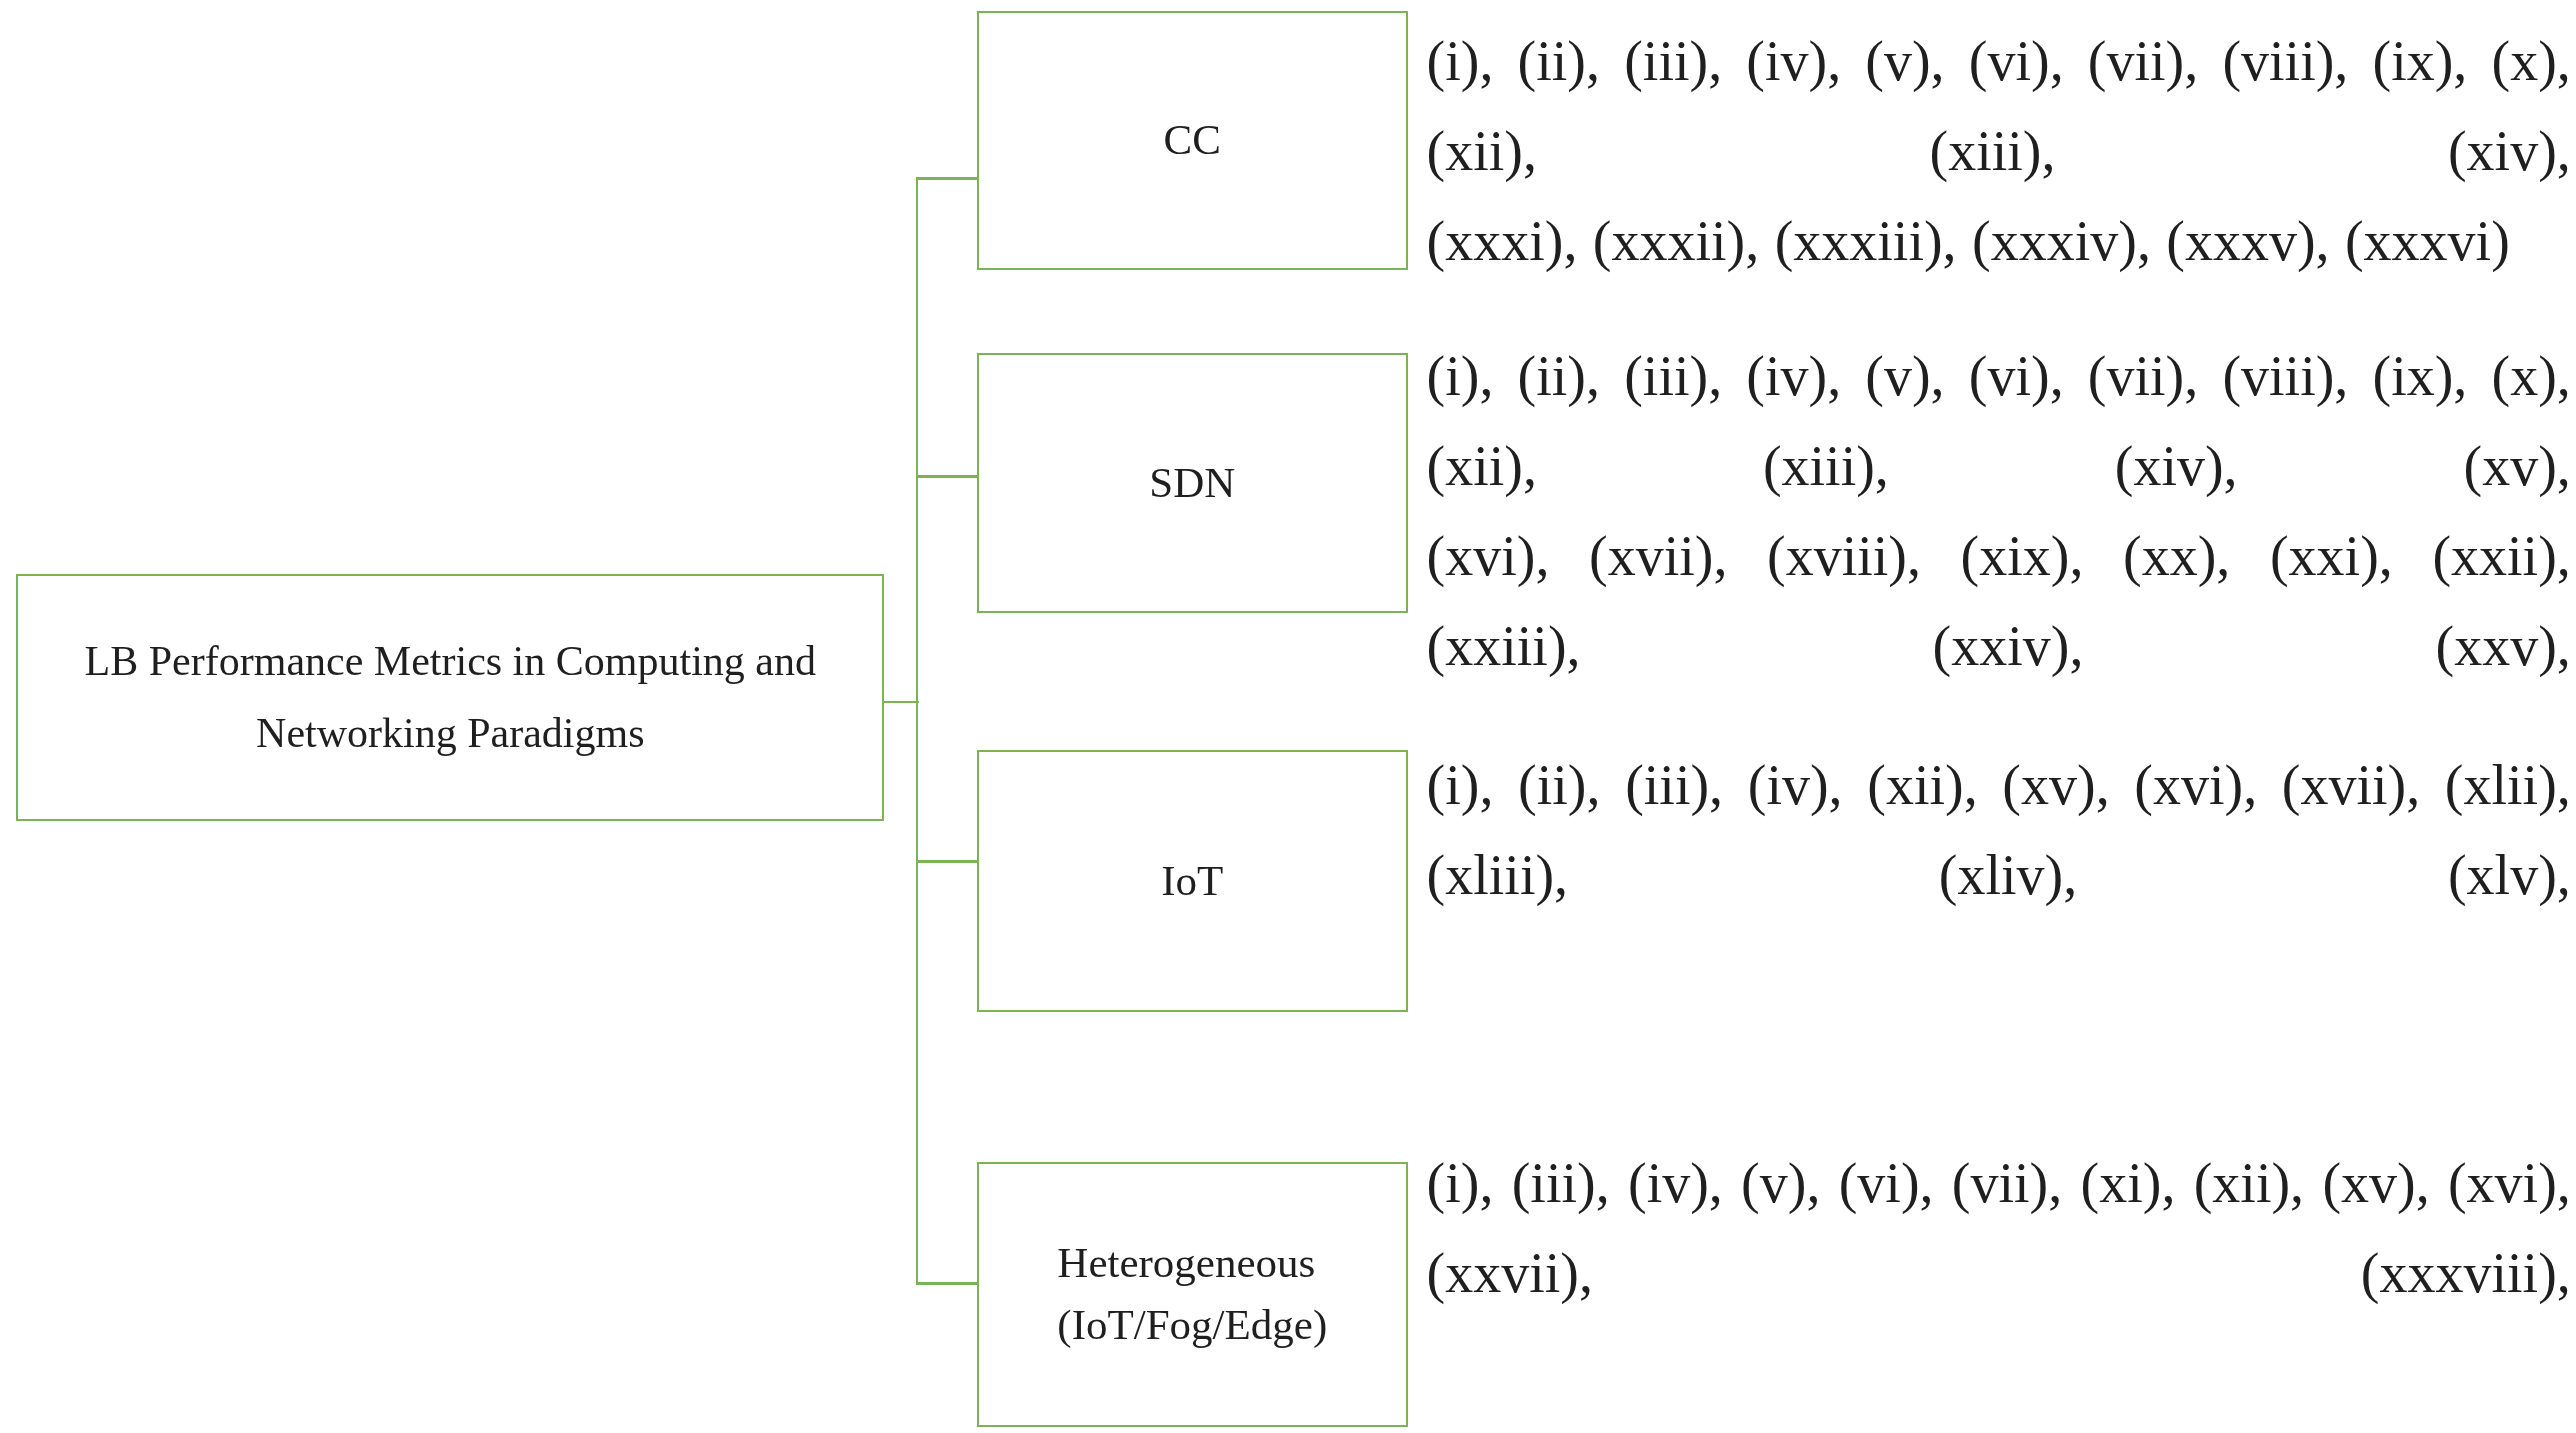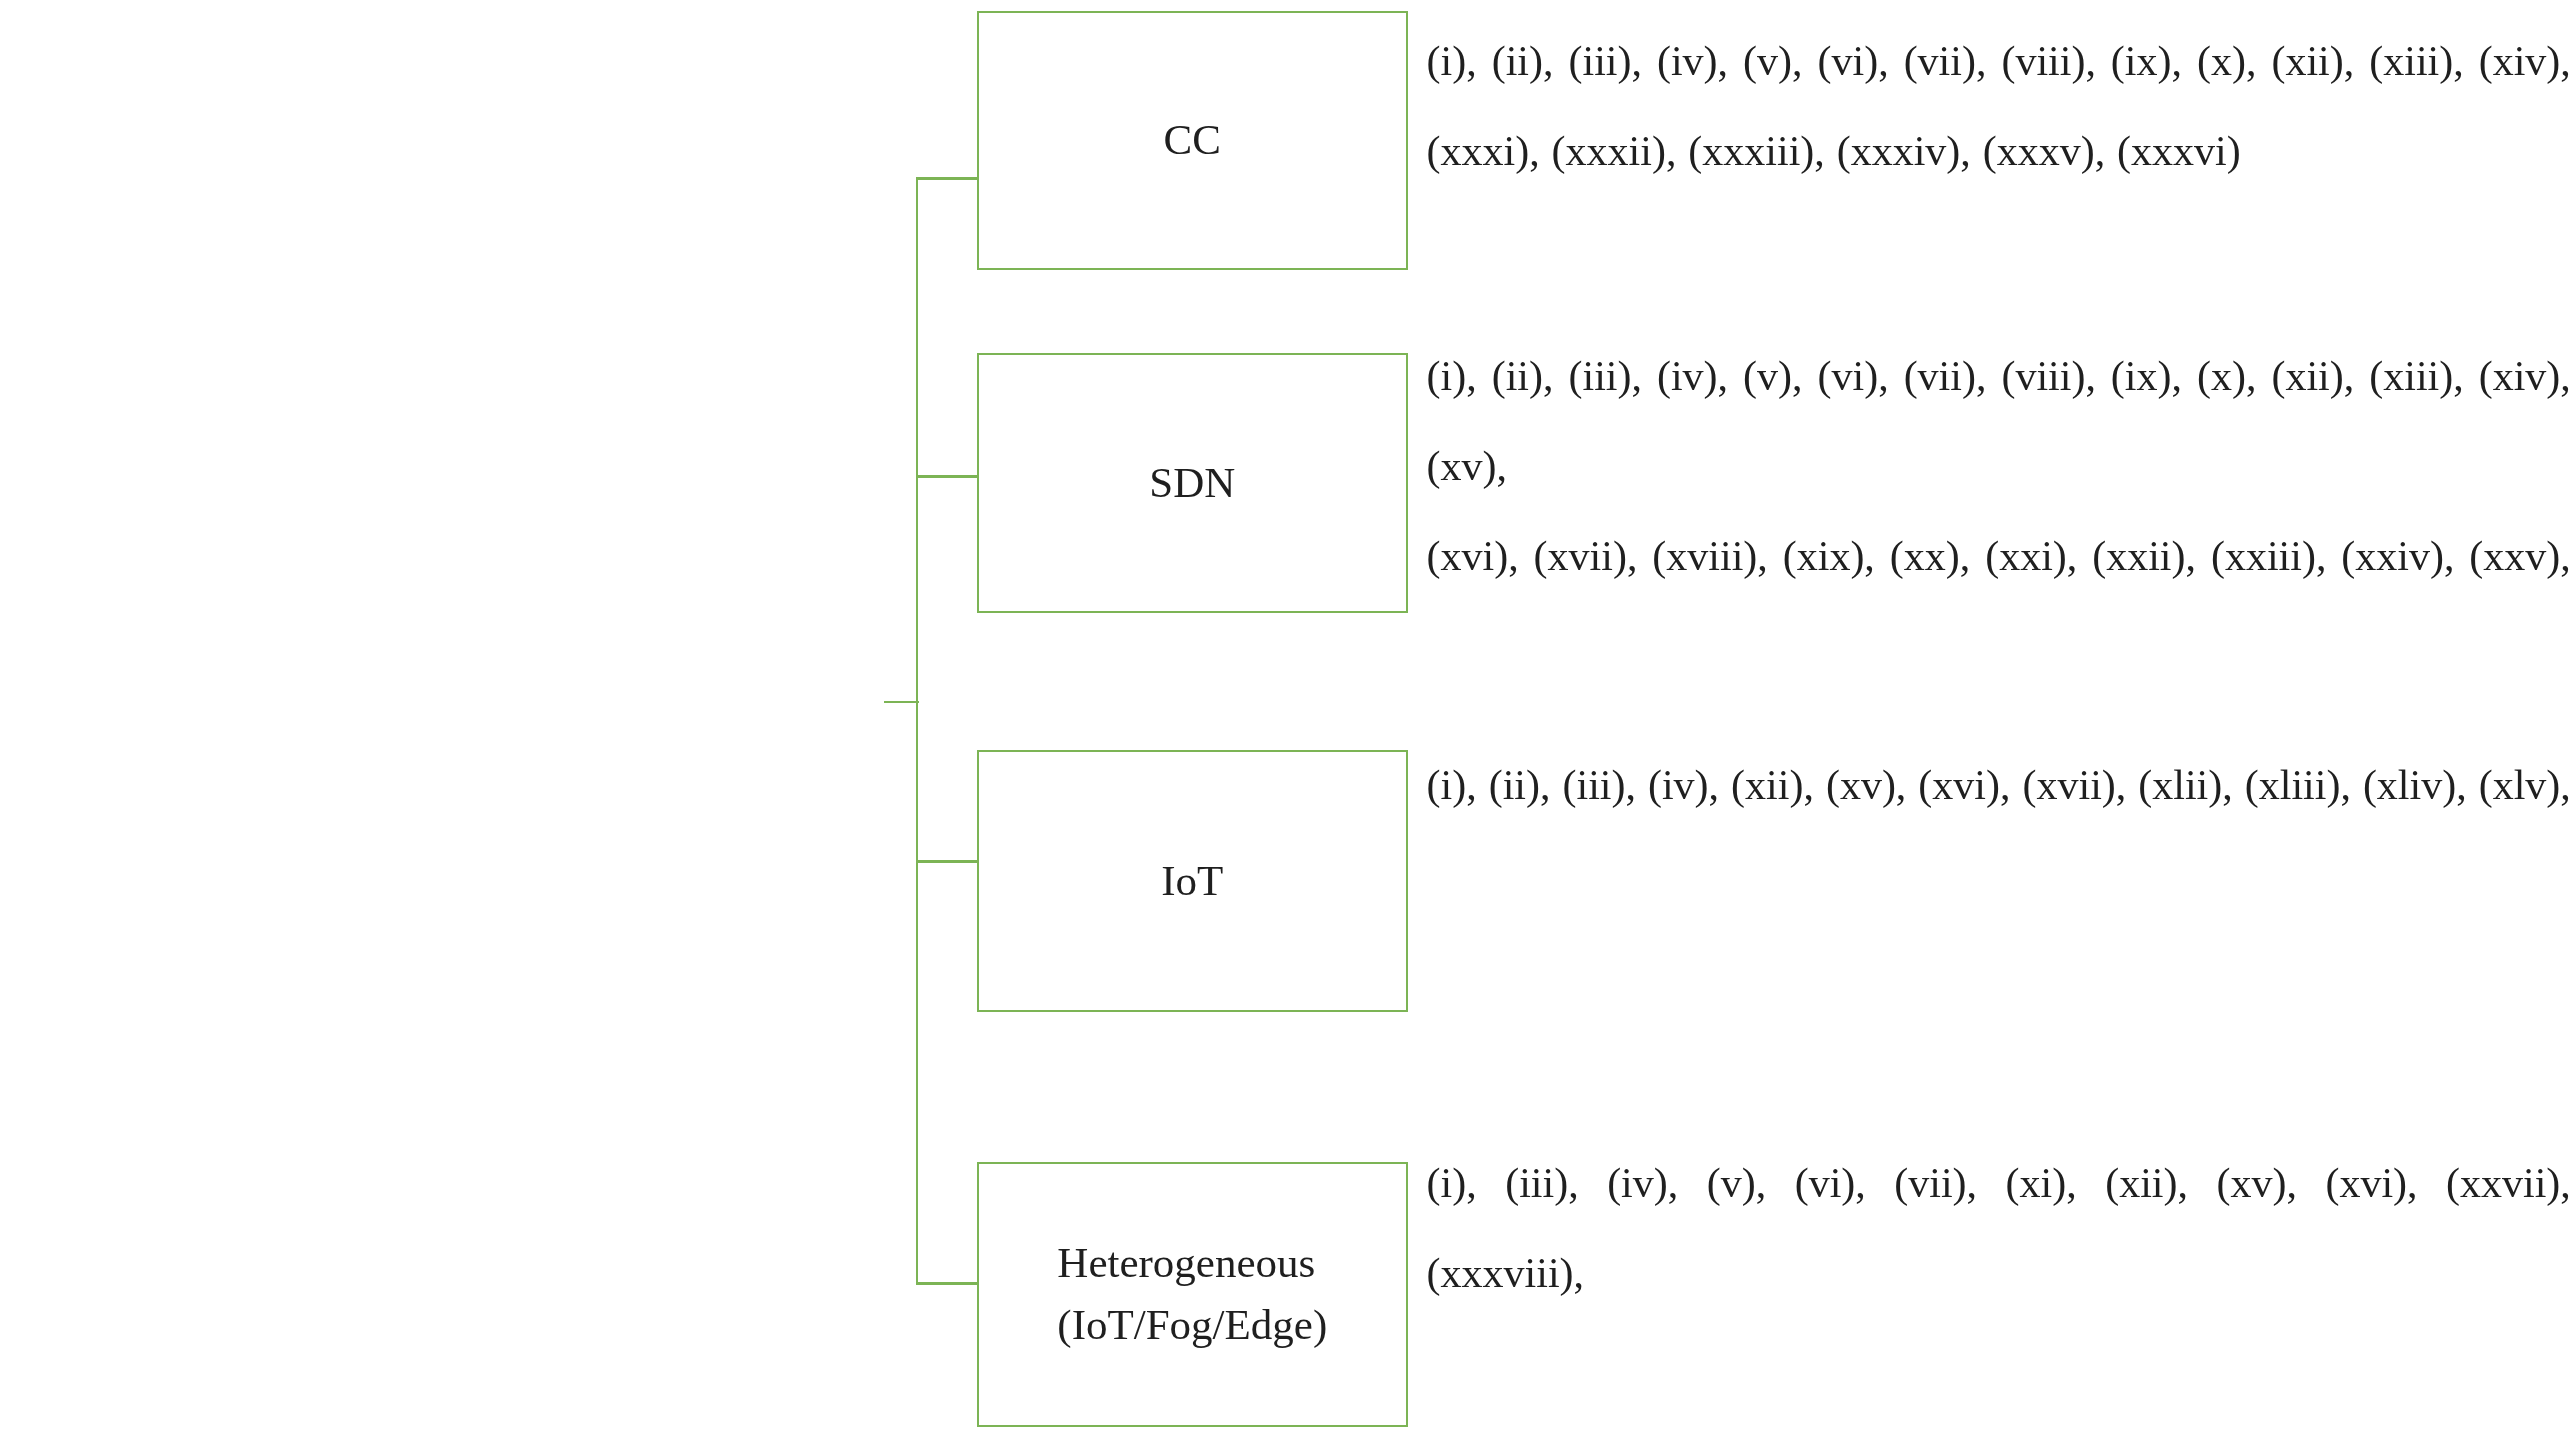--- a/index.html
+++ b/index.html
@@ -48,21 +48,21 @@
     text-align:left;
     font-size:43px;
     line-height:1.45;
   }
   .node-sublabel:empty{display:none;}
   
   .metrics{
     position:absolute;
     left:55.38%;
     width:44.42%;
-    font-size:42px;
+    font-size:56px;
     line-height:90px;
   }
   .metric-line{
     text-align:justify;
     text-align-last:justify;
     word-spacing:1.4px;
   }
   .metric-line.last{
     text-align:left;
     text-align-last:left;
@@ -80,20 +80,26 @@
   .branch:nth-of-type(3) .metrics{top:51.60%;}
   .branch:nth-of-type(4) .node-box{top:81.00%;height:18.50%;}
   .branch:nth-of-type(4) .branch-stub{top:89.40%;}
   .branch:nth-of-type(4) .metrics{top:79.35%;}
 </style>
 </head>
 <body>
 
 <div class="canvas">
 
+  <div class="root-box">
+    <div class="root-label">
+      <div>LB Performance Metrics in Computing and</div>
+      <div>Networking Paradigms</div>
+    </div>
+  </div>
 
   <div class="line trunk"></div>
   <div class="line stub root-stub"></div>
 
   <div id="branches">
   <div class="branch">
     <div class="line stub branch-stub"></div>
     <div class="node-box">
       <div class="node-label">
         <div class="node-mainlabel">CC</div>

